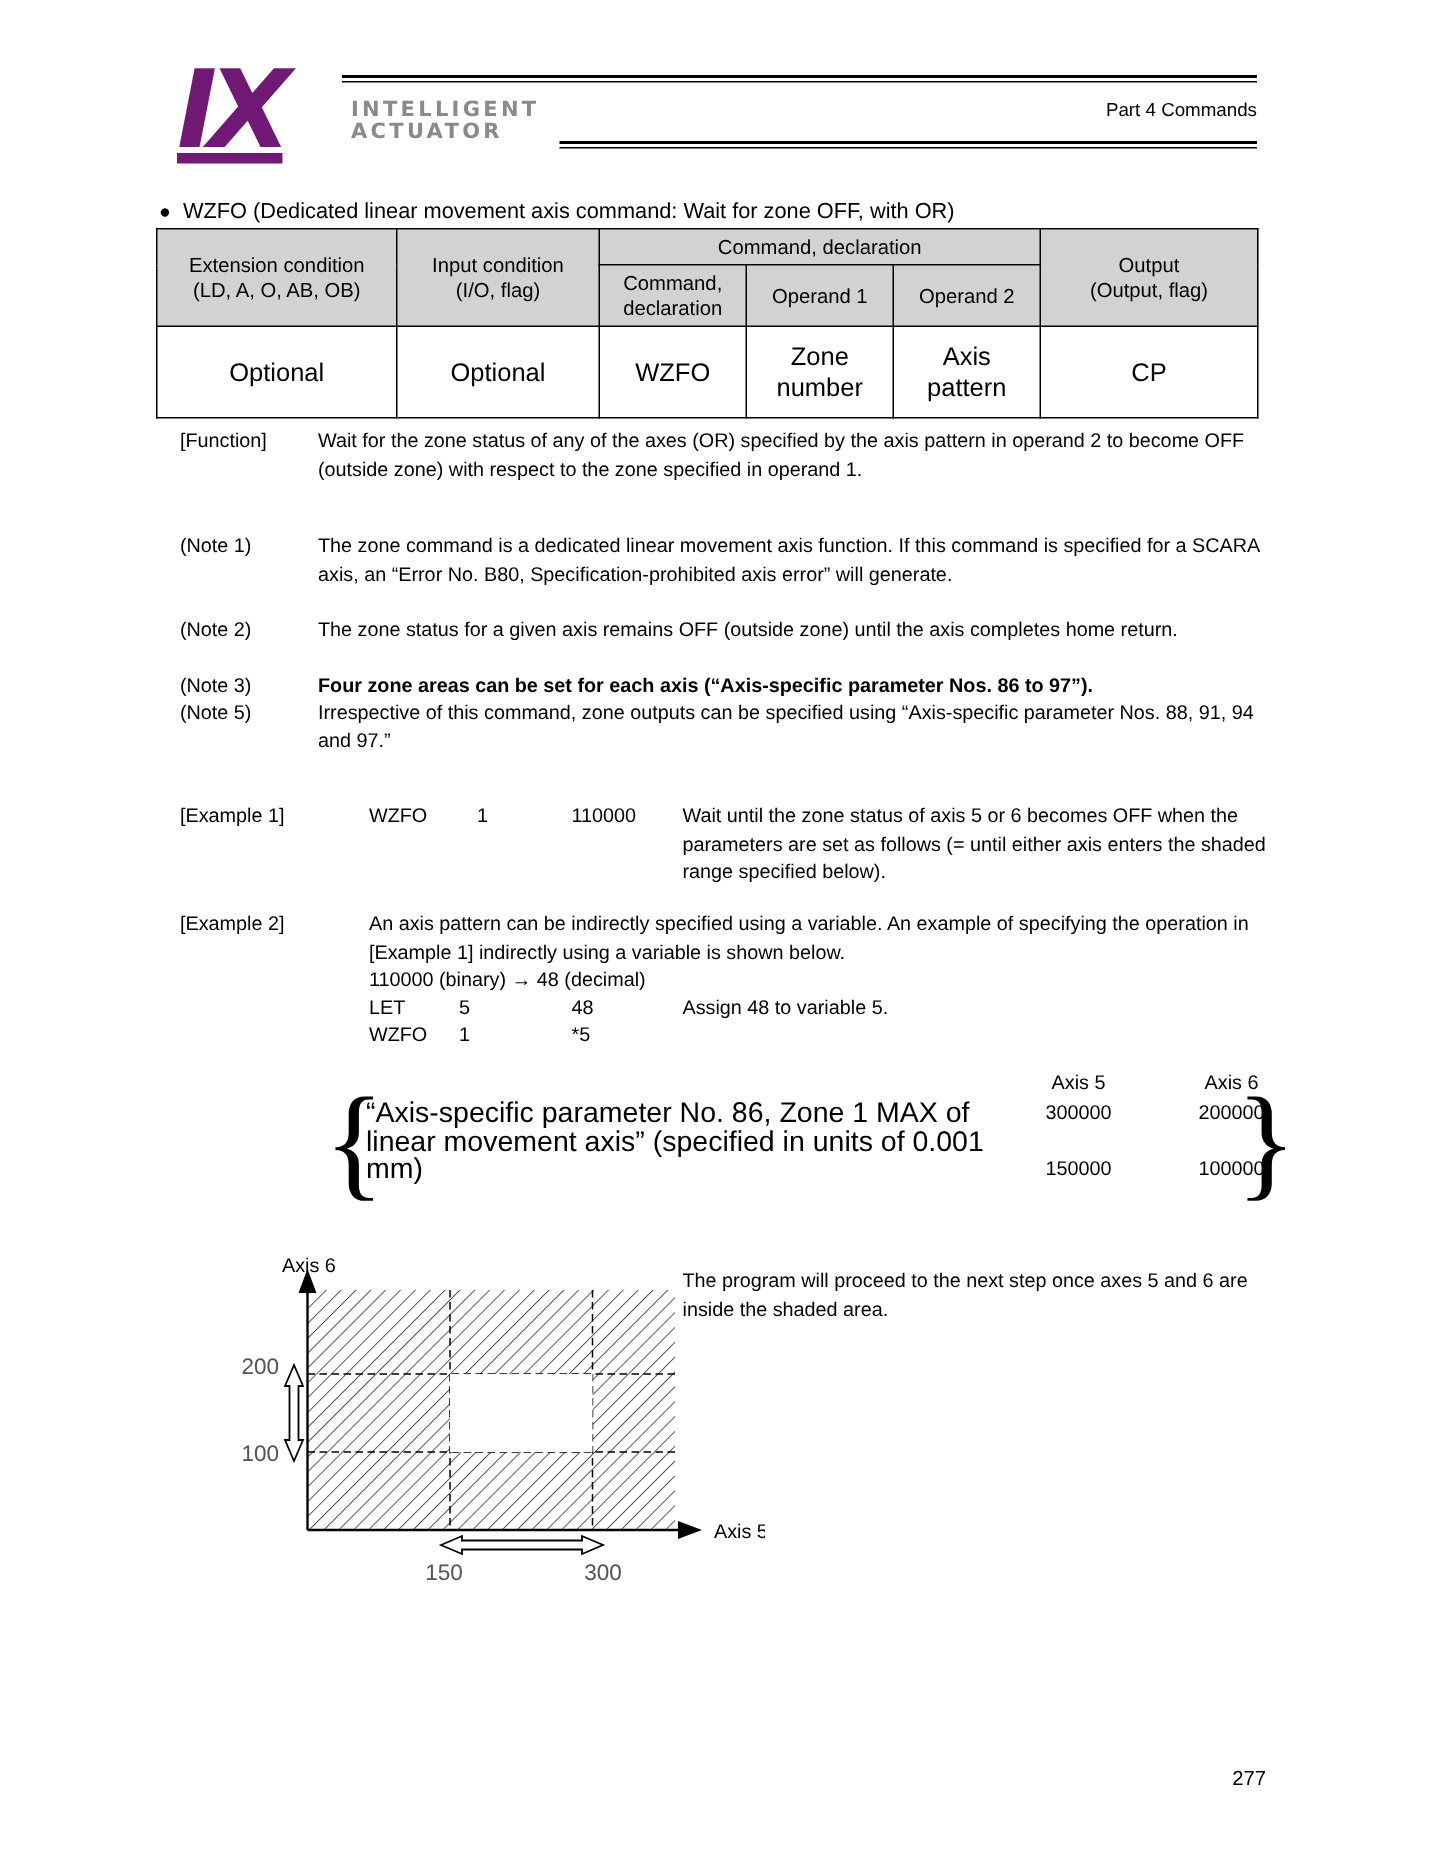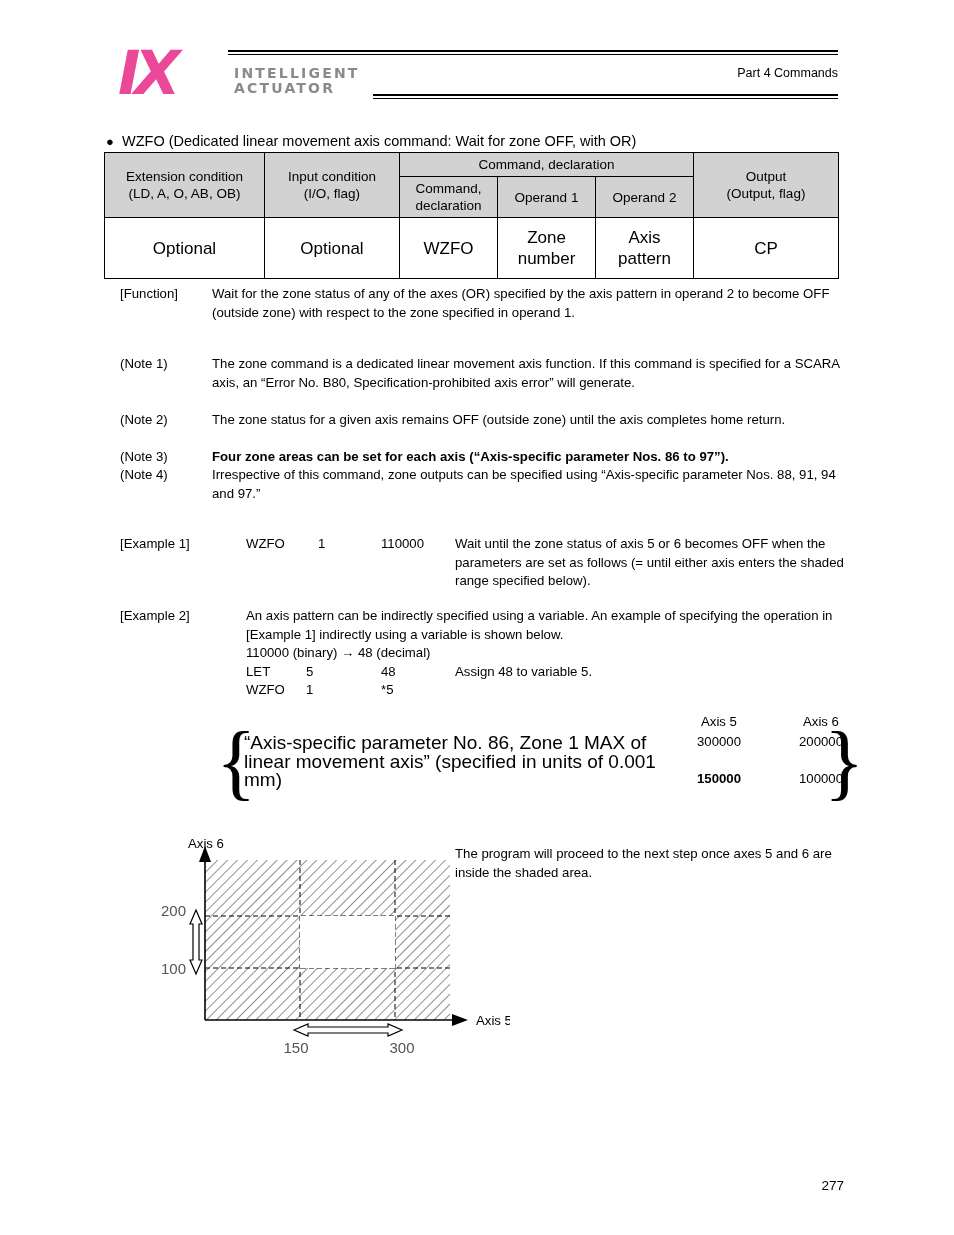--- a/index.html
+++ b/index.html
@@ -31,24 +31,25 @@
     width: 280px;
     height: 60px;
   }
   .logo-ix {
     position: absolute;
     left: 0;
     top: 0;
     font-family: "DejaVu Sans", sans-serif;
     font-weight: bold;
     font-style: italic;
-    font-size: 60px;
+    font-size: 72px;
     line-height: 58px;
     letter-spacing: -6px;
-    color: #ec4899;
+    color: #701a75;
+    text-decoration: underline;
   }
   .logo-text {
     position: absolute;
     left: 116px;
     top: 22px;
     font-family: "DejaVu Sans", sans-serif;
     font-weight: bold;
     font-size: 14px;
     letter-spacing: 2.2px;
     color: #8a8a8a;
@@ -209,21 +210,21 @@
   #param-txt-2 { top: 59px; }
   .param-num-a5 {
     position: absolute; left: 458px; width: 90px;
     text-align: center; font-size: 13.2px;
   }
   .param-num-a6 {
     position: absolute; left: 560px; width: 90px;
     text-align: center; font-size: 13.2px;
   }
   #p1-a5 { top: 22px; } #p1-a6 { top: 22px; }
-  #p2-a5 { top: 59px; font-weight: bold; } #p2-a6 { top: 59px; }
+  #p2-a5 { top: 59px; } #p2-a6 { top: 59px; }
 
   
   #diagram {
     position: absolute;
     left: 150px;
     top: 838px;
     width: 360px;
     height: 240px;
   }
   #diagram-note {
@@ -310,21 +311,21 @@
 
 <div class="lbl" id="n1-label">(Note 1)</div>
 <div class="txt" id="n1-body">The zone command is a dedicated linear movement axis function. If this command is specified for a SCARA axis, an “Error No. B80, Specification-prohibited axis error” will generate.</div>
 
 <div class="lbl" id="n2-label">(Note 2)</div>
 <div class="txt" id="n2-body">The zone status for a given axis remains OFF (outside zone) until the axis completes home return.</div>
 
 <div class="lbl" id="n3-label">(Note 3)</div>
 <div class="txt" id="n3-body">Four zone areas can be set for each axis (“Axis-specific parameter Nos. 86 to 97”).</div>
 
-<div class="lbl" id="n4-label">(Note 4)</div>
+<div class="lbl" id="n4-label">(Note 5)</div>
 <div class="txt" id="n4-body">Irrespective of this command, zone outputs can be specified using “Axis-specific parameter Nos. 88, 91, 94 and 97.”</div>
 
 <div class="lbl" id="ex1-label">[Example 1]</div>
 <div class="lbl" id="ex1-cmd">WZFO</div>
 <div class="lbl" id="ex1-op1">1</div>
 <div class="lbl" id="ex1-op2">110000</div>
 <div class="txt" id="ex1-desc">Wait until the zone status of axis 5 or 6 becomes OFF when the parameters are set as follows (= until either axis enters the shaded range specified below).</div>
 
 <div class="lbl" id="ex2-label">[Example 2]</div>
 <div class="txt" id="ex2-body">

